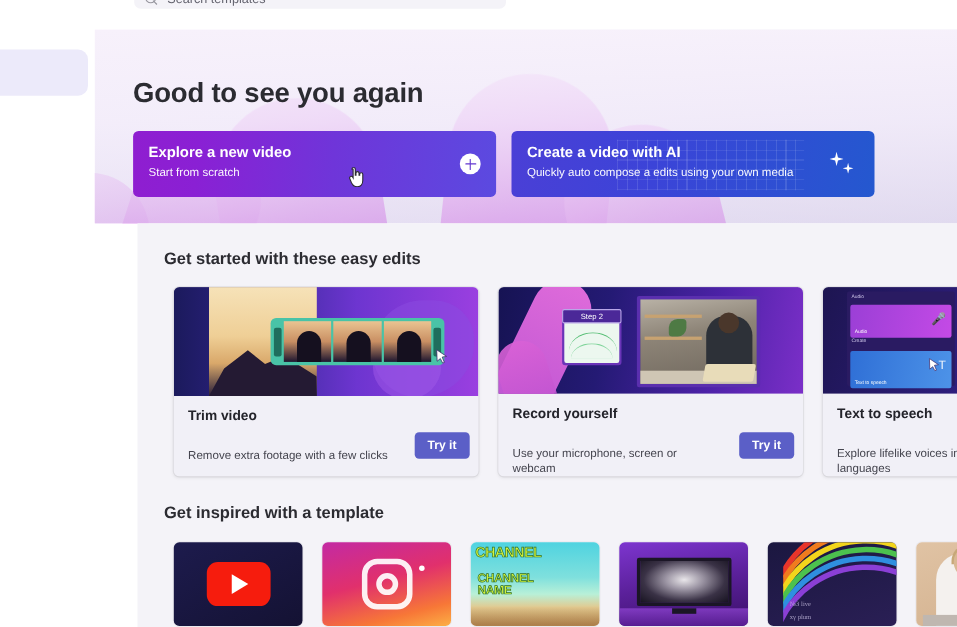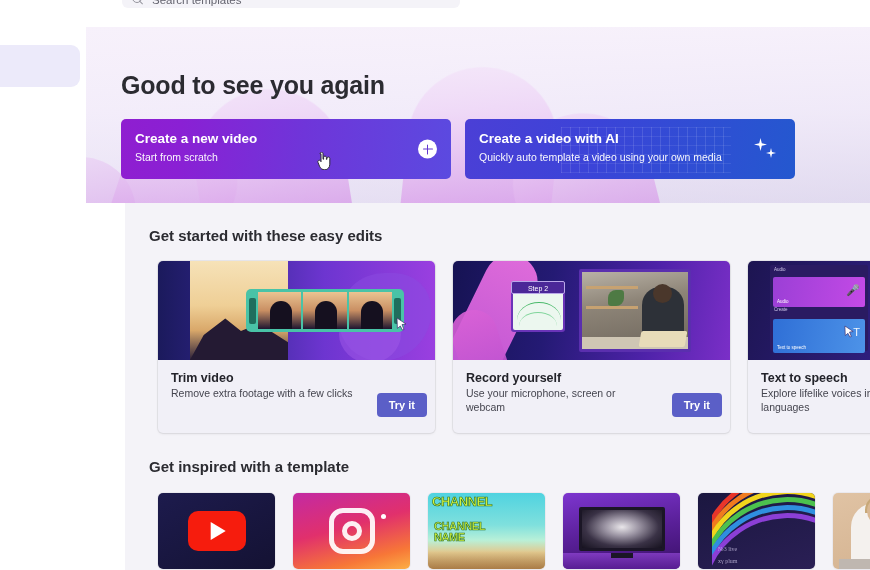--- a/index.html
+++ b/index.html
@@ -194,21 +194,21 @@
     border-radius: 5px;
     box-shadow: 0 0 0 1px rgba(0,0,0,.05), 0 1px 3px rgba(0,0,0,.08);
     overflow: hidden;
     display: flex; flex-direction: column;
     flex: 0 0 auto;
     cursor: pointer;
   }
   .thumb { height: 99px; position: relative; overflow: hidden; }
   .card-body { flex: 1; padding: 10px 13px 0 13px; position: relative; }
   .card-title { font-size: 12.5px; font-weight: 700; color: #23232a; line-height: 16px; }
-  .card-desc { font-size: 10.5px; color: #45454f; line-height: 14px; margin-top: 0; width: 190px; }
+  .card-desc { font-size: 10.5px; color: #45454f; line-height: 14px; margin-top: 21px; width: 190px; }
   .tryit {
     position: absolute; right: 8px; bottom: 16px;
     background: #5b5fc7; color: #fff;
     font-size: 11px; font-weight: 600;
     padding: 6px 12px; border-radius: 4px;
     border: none; cursor: pointer;
   }
 
   
   .t1bg { position: absolute; inset: 0; background: linear-gradient(90deg,#1b1a5c 0%,#241e70 12%, #3a2a9a 30%, #6d35d0 60%, #9a3fe0 100%); }
@@ -325,28 +325,28 @@
     <div class="blob b2"></div>
     <div class="blob b3"></div>
     <div class="blob b4"></div>
     <div class="hero-veil"></div>
 
     <div class="greeting">Good to see you again</div>
 
     <div class="cta-row">
 
       <div class="cta cta-new">
-        <div class="cta-title">Create a new video</div>
+        <div class="cta-title">Explore a new video</div>
         <div class="cta-sub">Start from scratch</div>
         <div class="plus-badge"></div>
       </div>
 
       <div class="cta cta-ai">
         <div class="cta-title">Create a video with AI</div>
-        <div class="cta-sub">Quickly auto template a video using your own media</div>
+        <div class="cta-sub">Quickly auto compose a edits using your own media</div>
         <div class="sparkles">
           <span class="spark big"></span>
           <span class="spark small"></span>
         </div>
       </div>
 
     </div>
 
     <svg class="cursor-hand" viewBox="0 0 15 18">
       <path d="M4 1.8c0-.9.7-1.6 1.5-1.6S7 .9 7 1.8v5.4h.6V5.4c0-.8.7-1.4 1.4-1.4s1.4.6 1.4 1.4v1.9h.6V6.4c0-.8.6-1.4 1.4-1.4s1.4.6 1.4 1.4v5.8c0 3.2-2 5.6-5 5.6-2.6 0-4.3-1.4-5.3-3.6L2 10.4c-.4-.8 0-1.7.8-2 .7-.3 1.4 0 1.8.6l.4.7V1.8z" fill="#ffffff" stroke="#2b2b31" stroke-width="1"></path>

